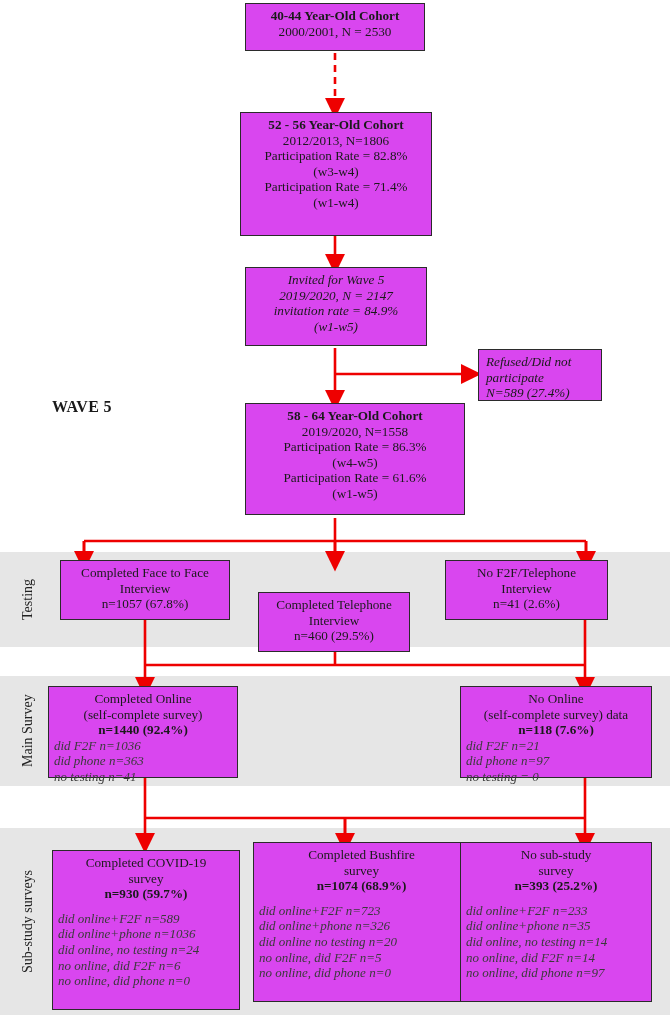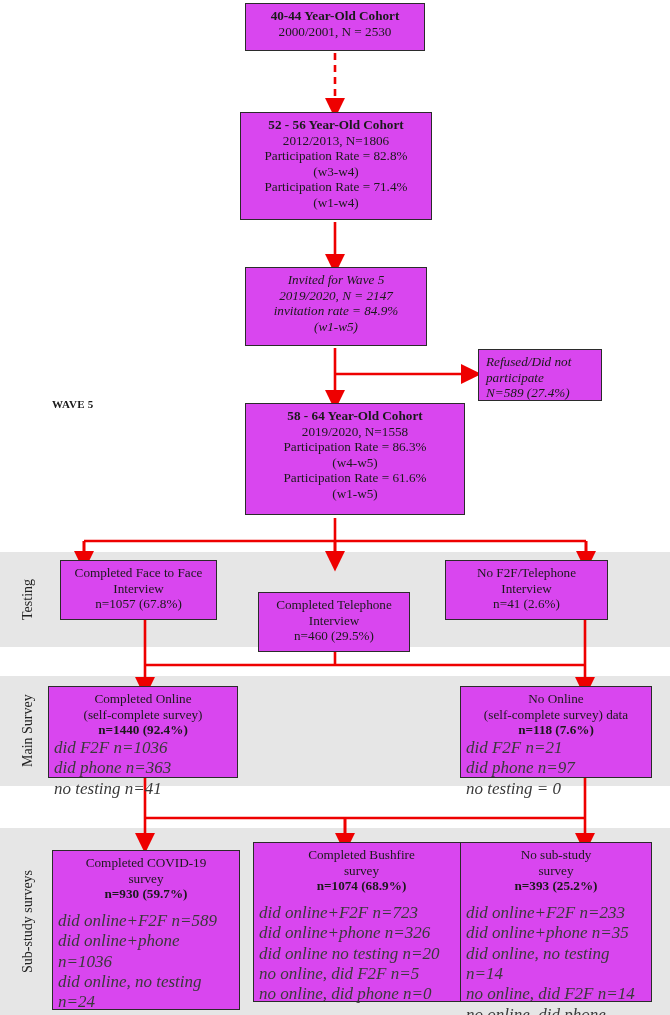--- a/index.html
+++ b/index.html
@@ -18,25 +18,25 @@
   }
   .box{
     position:absolute;box-sizing:border-box;
     background:#d946ef;border:1.5px solid #2b2b2b;
     text-align:center;line-height:1.18;
     font-size:13.2px;padding:4px 5px;
   }
   .box .b{font-weight:bold;}
   .box .ital{
     display:block;font-style:italic;text-align:left;
-    font-size:17px;line-height:1.2;color:#3a3a3a;
+    font-size:13px;line-height:1.2;color:#3a3a3a;
   }
   .box .line{display:block;}
   .wave5{
-    position:absolute;font-weight:bold;font-size:11px;letter-spacing:.3px;text-align:center;
+    position:absolute;font-weight:bold;font-size:16px;letter-spacing:.3px;text-align:center;
   }
   svg.conn{position:absolute;left:0;top:0;width:670px;height:1015px;overflow:visible;pointer-events:none;}
   .sp{display:block;height:9px;}
 </style>
 </head>
 <body>
 
 <div class="band" style="top:552px;height:95px;"></div>
 <div class="band" style="top:676px;height:110px;"></div>
 <div class="band" style="top:828px;height:187px;"></div>
@@ -77,21 +77,21 @@
   </g>
 </svg>
 
 <div class="wave5" style="left:52px;top:398px;">WAVE 5</div>
 
 <div class="box" style="left:245px;top:3px;width:180px;height:48px;">
   <span class="line b">40-44 Year-Old Cohort</span>
   <span class="line">2000/2001, N = 2530</span>
 </div>
 
-<div class="box" style="left:240px;top:112px;width:192px;height:108px;">
+<div class="box" style="left:240px;top:112px;width:192px;height:124px;">
   <span class="line b">52 - 56 Year-Old Cohort</span>
   <span class="line">2012/2013, N=1806</span>
   <span class="line">Participation Rate = 82.8%</span>
   <span class="line">(w3-w4)</span>
   <span class="line">Participation Rate = 71.4%</span>
   <span class="line">(w1-w4)</span>
 </div>
 
 <div class="box" style="left:245px;top:267px;width:182px;height:79px;font-style:italic;">
   <span class="line">Invited for Wave 5</span>
@@ -108,21 +108,21 @@
 
 <div class="box" style="left:245px;top:403px;width:220px;height:112px;">
   <span class="line b">58 - 64 Year-Old Cohort</span>
   <span class="line">2019/2020, N=1558</span>
   <span class="line">Participation Rate = 86.3%</span>
   <span class="line">(w4-w5)</span>
   <span class="line">Participation Rate = 61.6%</span>
   <span class="line">(w1-w5)</span>
 </div>
 
-<div class="box" style="left:60px;top:560px;width:157px;height:60px;">
+<div class="box" style="left:60px;top:560px;width:170px;height:60px;">
   <span class="line">Completed Face to Face</span>
   <span class="line">Interview</span>
   <span class="line">n=1057 (67.8%)</span>
 </div>
 
 <div class="box" style="left:258px;top:592px;width:152px;height:60px;">
   <span class="line">Completed Telephone</span>
   <span class="line">Interview</span>
   <span class="line">n=460 (29.5%)</span>
 </div>

